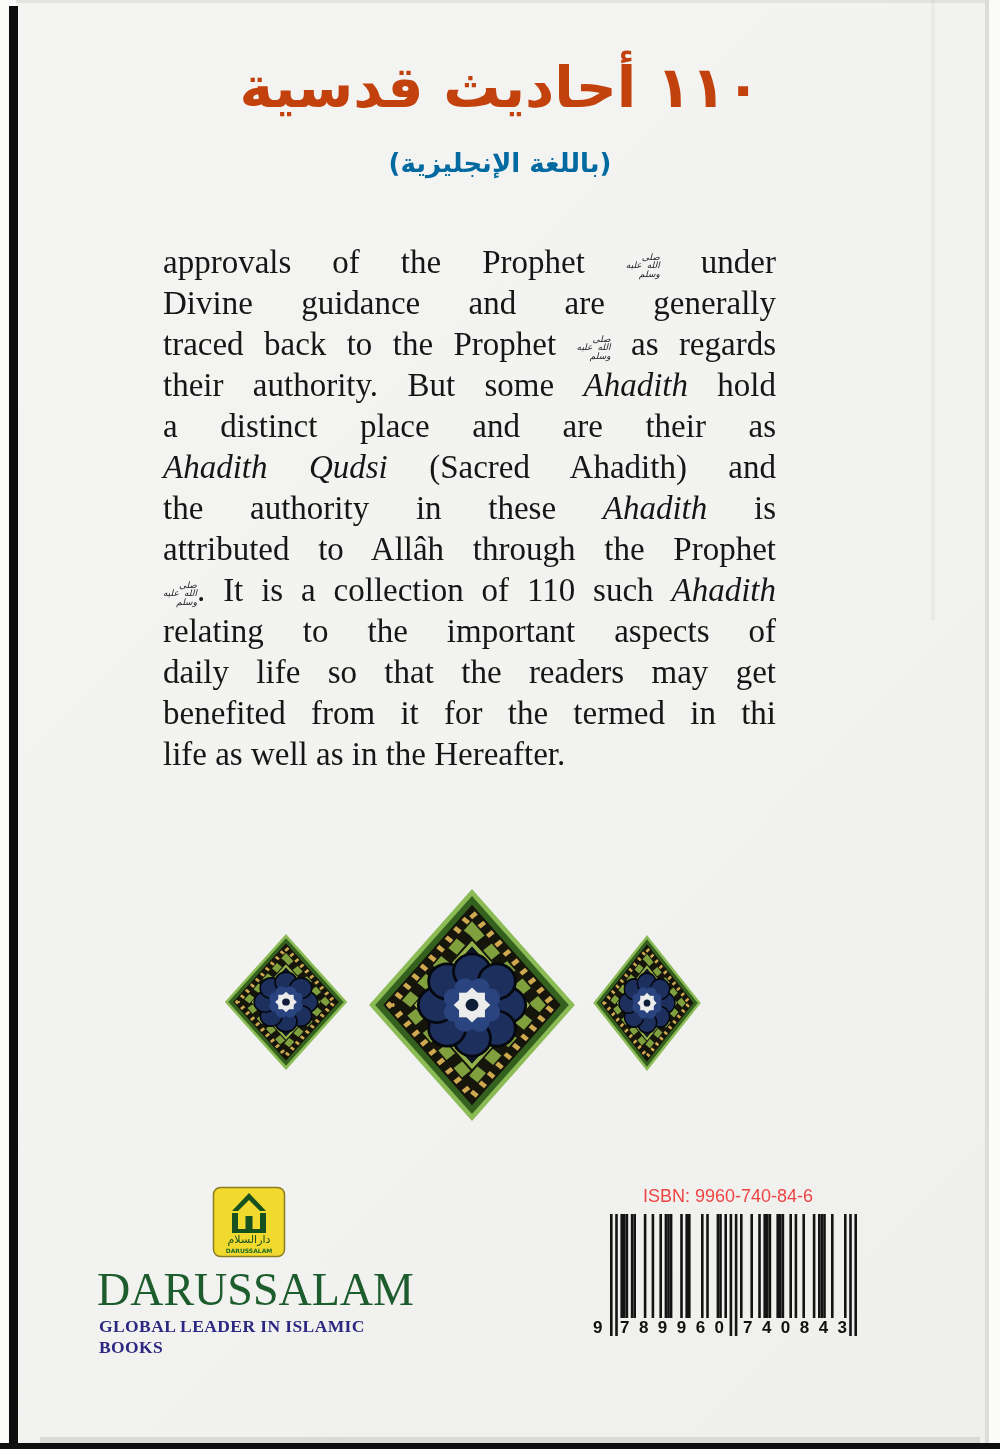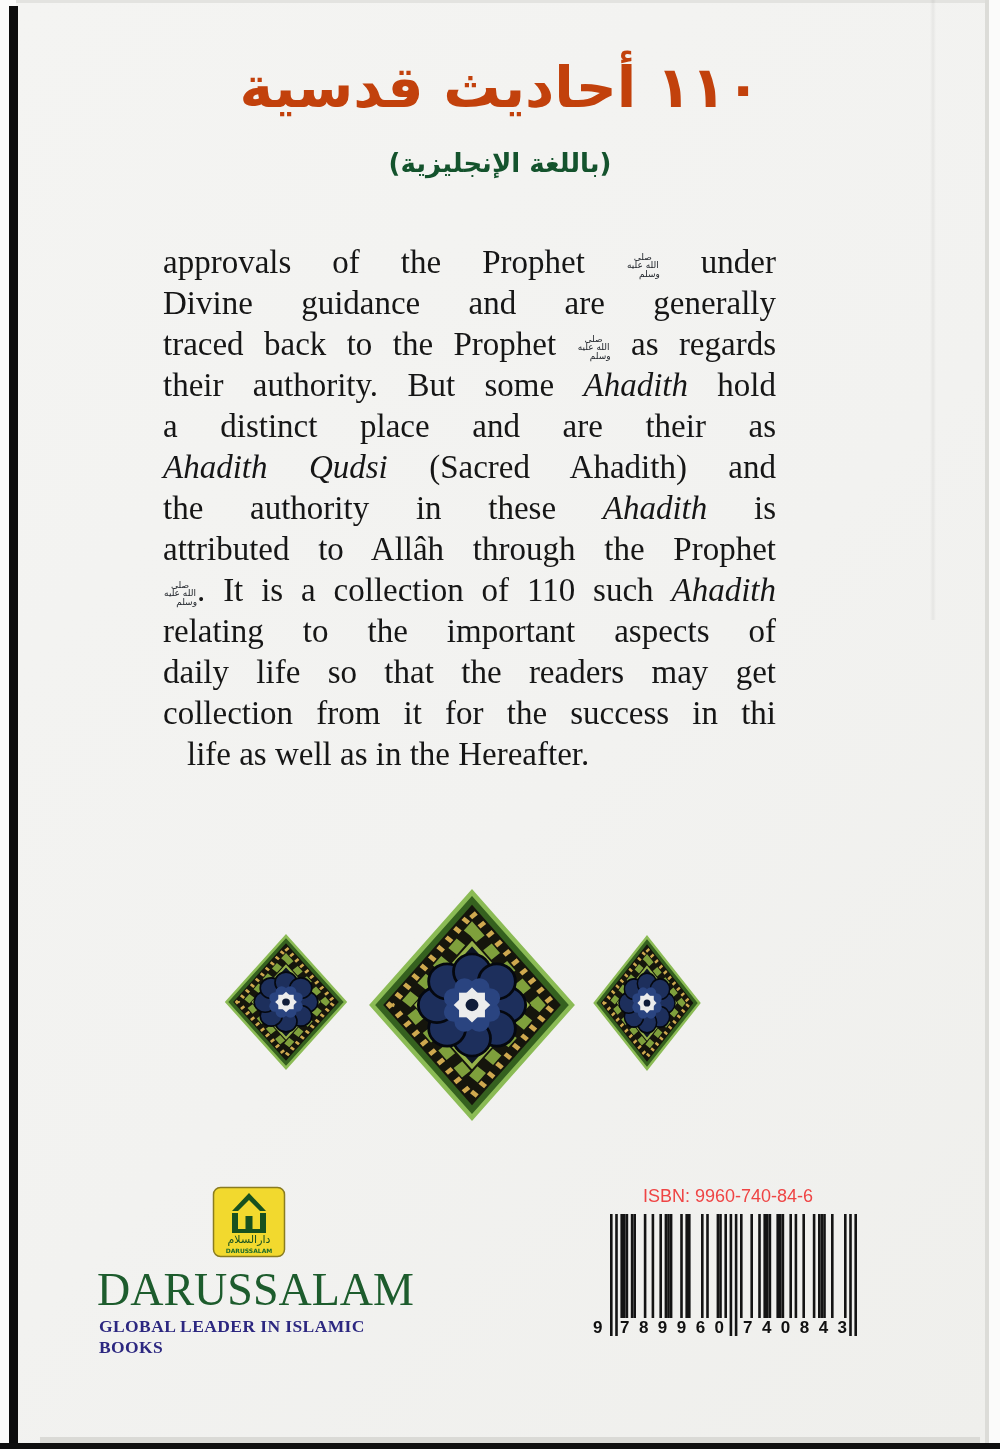--- a/index.html
+++ b/index.html
@@ -17,25 +17,25 @@
          background:linear-gradient(to right,rgba(0,0,0,0) ,rgba(0,0,0,0.05),rgba(0,0,0,0));}
 
   .arabic-title{position:absolute;left:0;top:56px;width:1000px;text-align:center;direction:rtl;
          font-family:"DejaVu Sans",sans-serif;font-weight:bold;font-size:57px;line-height:1.1;}
   .arabic-subtitle{position:absolute;left:0;top:148px;width:1000px;text-align:center;direction:rtl;
          font-family:"DejaVu Sans",sans-serif;font-weight:bold;font-size:26px;}
 
   .description{position:absolute;left:163px;top:242px;width:613px;color:#161616;
          font-size:33px;}
   .desc-line{height:41px;line-height:41px;text-align:justify;text-align-last:justify;white-space:nowrap;}
-  .desc-line.last{text-align-last:left;margin-left:24px;}
+  .desc-line.last{text-align-last:left;}
   .it{font-style:italic;}
   .sws{display:inline-block;width:34px;font-family:"DejaVu Sans",sans-serif;
        font-size:9px;line-height:0.95;white-space:normal;vertical-align:middle;
-       color:#20242a;direction:rtl;text-align:center;}
+       color:#20242a;direction:rtl;font-style:italic;}
 
   .ornament{position:absolute;}
   .ornament svg{display:block;width:100%;height:100%;}
 
   .badge{position:absolute;left:212px;top:1186px;width:74px;height:78px;}
   .publisher-name{position:absolute;left:97px;top:1267px;width:330px;
        font-size:46px;line-height:1;font-family:"Liberation Serif",serif;letter-spacing:0px;}
   .publisher-tagline{position:absolute;left:99px;top:1316px;width:330px;
        font-size:17.5px;font-weight:bold;font-family:"Liberation Serif",serif;letter-spacing:0.4px;}
 
@@ -52,35 +52,35 @@
 <div id="stage">
   <div class="cover"></div>
   <div class="photo-edge-top"></div>
   <div class="cover-crease"></div>
   <div class="book-edge-right"></div>
   <div class="photo-edge-left"></div>
   <div class="photo-edge-bottom-shadow"></div>
   <div class="photo-edge-bottom"></div>
 
   <div class="arabic-title" style="color: #c2410c;">١١٠ أحاديث قدسية</div>
-  <div class="arabic-subtitle" style="color: #14532d;">(باللغة الإنجليزية)</div>
+  <div class="arabic-subtitle" style="color: #0369a1;">(باللغة الإنجليزية)</div>
 
   <div class="description">
       <div class="desc-line"><span>approvals of the Prophet </span><span class="sws">صلى الله عليه وسلم</span><span> under</span></div>
       <div class="desc-line"><span>Divine guidance and are generally</span></div>
       <div class="desc-line"><span>traced back to the Prophet </span><span class="sws">صلى الله عليه وسلم</span><span> as regards</span></div>
       <div class="desc-line"><span>their authority. But some </span><span class="it">Ahadith</span><span> hold</span></div>
       <div class="desc-line"><span>a distinct place and are their as</span></div>
       <div class="desc-line"><span class="it">Ahadith Qudsi</span><span> (Sacred Ahadith) and</span></div>
       <div class="desc-line"><span>the authority in these </span><span class="it">Ahadith</span><span> is</span></div>
       <div class="desc-line"><span>attributed to Allâh through the Prophet</span></div>
       <div class="desc-line"><span class="sws">صلى الله عليه وسلم</span><span>. It is a collection of 110 such </span><span class="it">Ahadith</span></div>
       <div class="desc-line"><span>relating to the important aspects of</span></div>
       <div class="desc-line"><span>daily life so that the readers may get</span></div>
-      <div class="desc-line"><span>collection from it for the success in thi</span></div>
+      <div class="desc-line"><span>benefited from it for the termed in thi</span></div>
       <div class="desc-line last"><span>life as well as in the Hereafter.</span></div>
     </div>
 
   <div class="ornament" style="left:220px;top:934px;width:132px;height:136px;">
       <svg viewBox="0 0 120 132" preserveAspectRatio="none">
         <polygon points="60,2 114,66 60,130 6,66" fill="#35611f" stroke="#8bbb55" stroke-width="2.5"></polygon>
         <polygon points="60,9 108,66 60,123 12,66" fill="#15150c"></polygon>
         <polygon points="60,14 104,66 60,118 16,66" fill="none" stroke="#cfa94f" stroke-width="4" stroke-dasharray="2.5,4.5"></polygon>
         <polygon points="60,23 96,66 60,109 24,66" fill="none" stroke="#7fa03c" stroke-width="6" stroke-dasharray="7,6"></polygon>
         <polygon points="60,31 90,66 60,101 30,66" fill="#0d1424" stroke="#95b149" stroke-width="2"></polygon>

